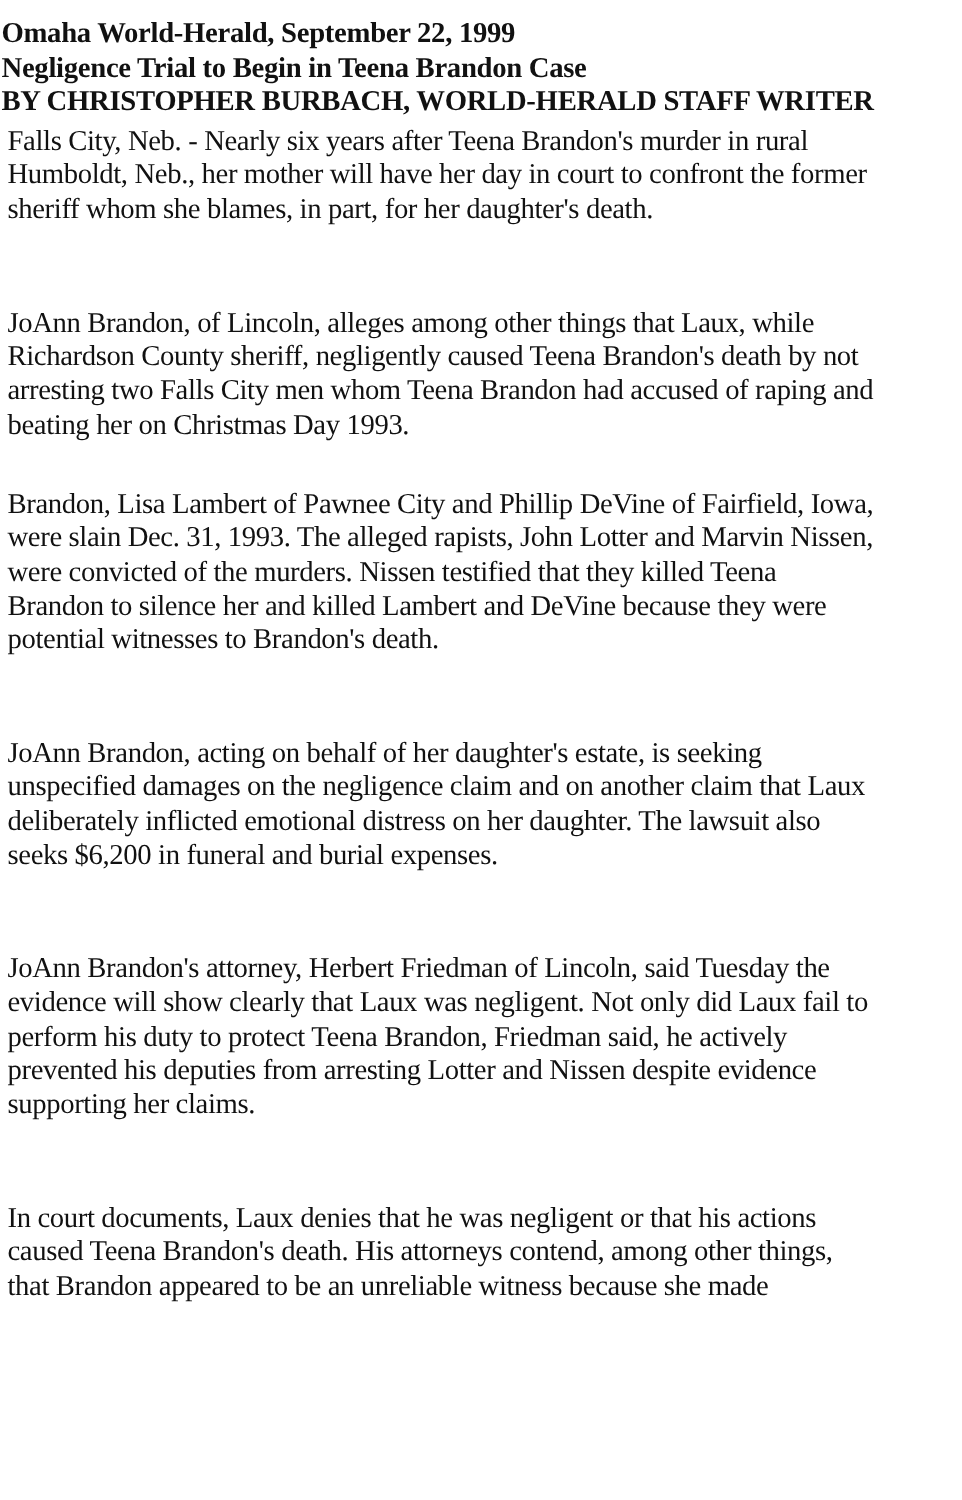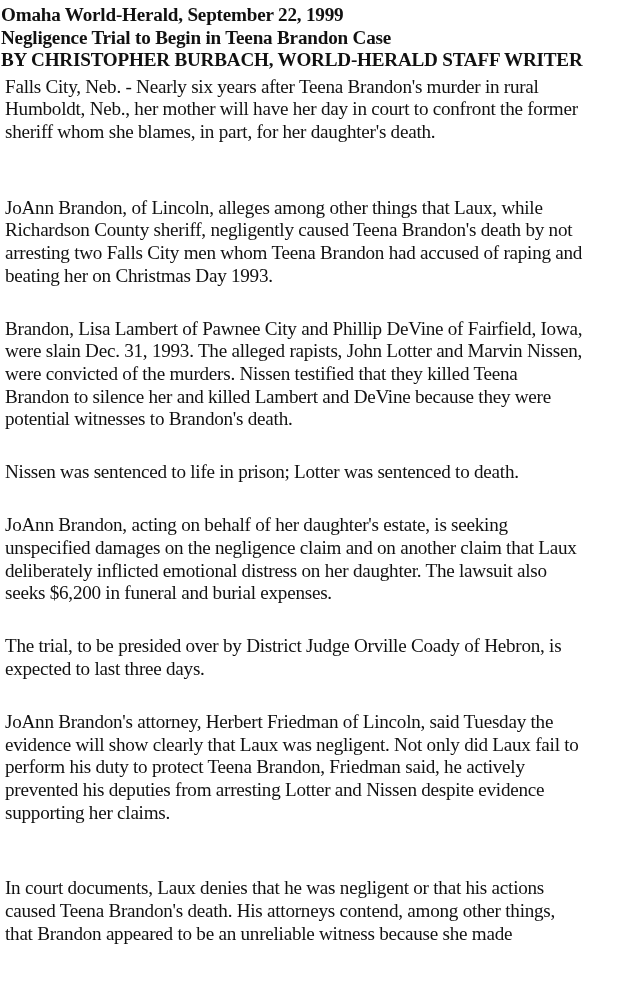--- a/index.html
+++ b/index.html
@@ -1,21 +1,21 @@
 <!DOCTYPE html>
 <html><head>
   <meta charset="utf-8">
   <style>
     html, body { margin: 0; padding: 0; background: #ffffff; }
     body {
       width: 641px; height: 1000px; overflow: hidden;
       font-family: "Liberation Serif", "DejaVu Serif", serif;
       color: #111111;
     }
-    .doc { position: relative; padding: 4px 0 0 1px; }
+    .doc { position: relative; padding: 12px 0 0 1px; }
     .line {
       display: block;
       white-space: nowrap;
       font-size: 19.2px;
       line-height: 22.6px;
       height: 22.6px;
       letter-spacing: -0.25px;
       transform-origin: left center;
     }
     .hdr { font-weight: bold; letter-spacing: -0.2px; }
@@ -50,37 +50,30 @@
 
   <div class="para">
     <div class="line" style="transform: scaleX(0.996875);">Brandon, Lisa Lambert of Pawnee City and Phillip DeVine of Fairfield, Iowa,</div>
     <div class="line" style="transform: scaleX(0.996875);">were slain Dec. 31, 1993. The alleged rapists, John Lotter and Marvin Nissen,</div>
     <div class="line" style="transform: scaleX(0.996875);">were convicted of the murders. Nissen testified that they killed Teena</div>
     <div class="line" style="transform: scaleX(0.996875);">Brandon to silence her and killed Lambert and DeVine because they were</div>
     <div class="line" style="transform: scaleX(0.996875);">potential witnesses to Brandon's death.</div>
   </div>
   <div class="blank"></div>
 
-  <div class="para">
-    <div class="line" style="transform: scaleX(0.996875);">Nissen was sentenced to life in prison; Lotter was sentenced to death.</div>
-  </div>
   <div class="blank"></div>
 
   <div class="para">
     <div class="line" style="transform: scaleX(0.996875);">JoAnn Brandon, acting on behalf of her daughter's estate, is seeking</div>
     <div class="line" style="transform: scaleX(0.996875);">unspecified damages on the negligence claim and on another claim that Laux</div>
     <div class="line" style="transform: scaleX(0.996875);">deliberately inflicted emotional distress on her daughter. The lawsuit also</div>
     <div class="line" style="transform: scaleX(0.996875);">seeks $6,200 in funeral and burial expenses.</div>
   </div>
   <div class="blank"></div>
 
-  <div class="para">
-    <div class="line" style="transform: scaleX(0.996875);">The trial, to be presided over by District Judge Orville Coady of Hebron, is</div>
-    <div class="line" style="transform: scaleX(0.996875);">expected to last three days.</div>
-  </div>
   <div class="blank"></div>
 
   <div class="para">
     <div class="line" style="transform: scaleX(0.996875);">JoAnn Brandon's attorney, Herbert Friedman of Lincoln, said Tuesday the</div>
     <div class="line" style="transform: scaleX(0.996875);">evidence will show clearly that Laux was negligent. Not only did Laux fail to</div>
     <div class="line" style="transform: scaleX(0.996875);">perform his duty to protect Teena Brandon, Friedman said, he actively</div>
     <div class="line" style="transform: scaleX(0.996875);">prevented his deputies from arresting Lotter and Nissen despite evidence</div>
     <div class="line" style="transform: scaleX(0.996875);">supporting her claims.</div>
   </div>
   <div class="blank"></div>

